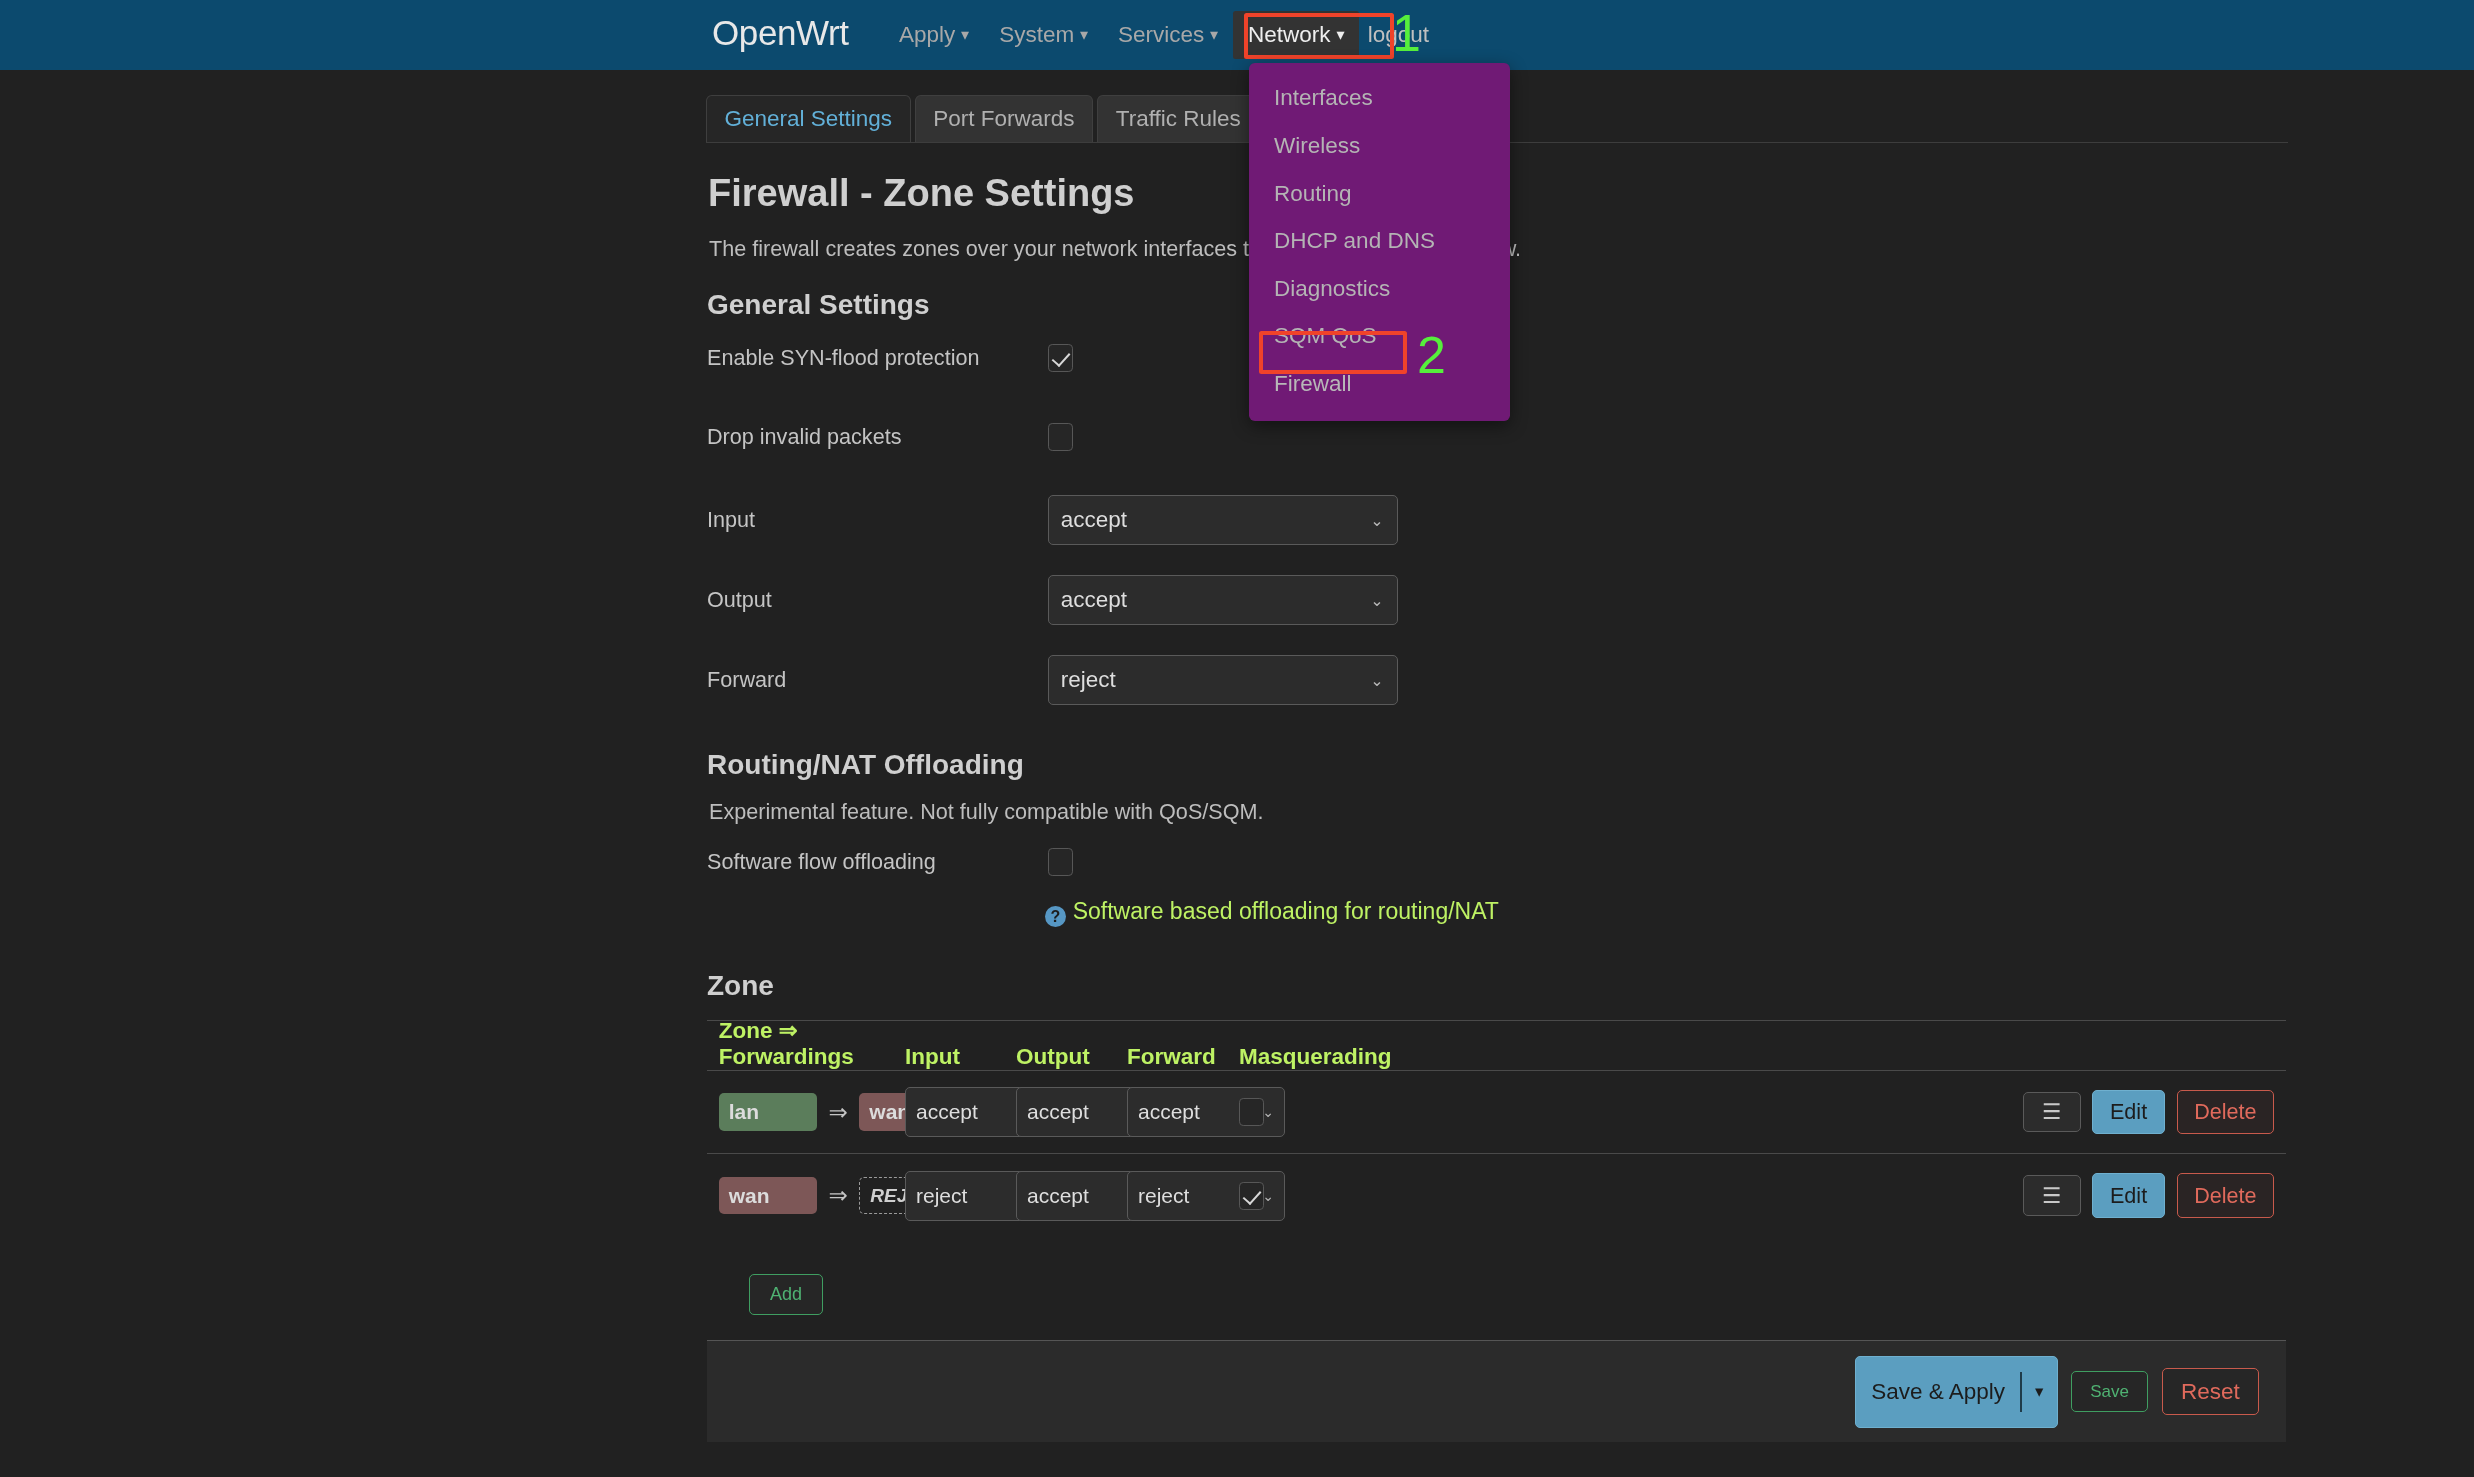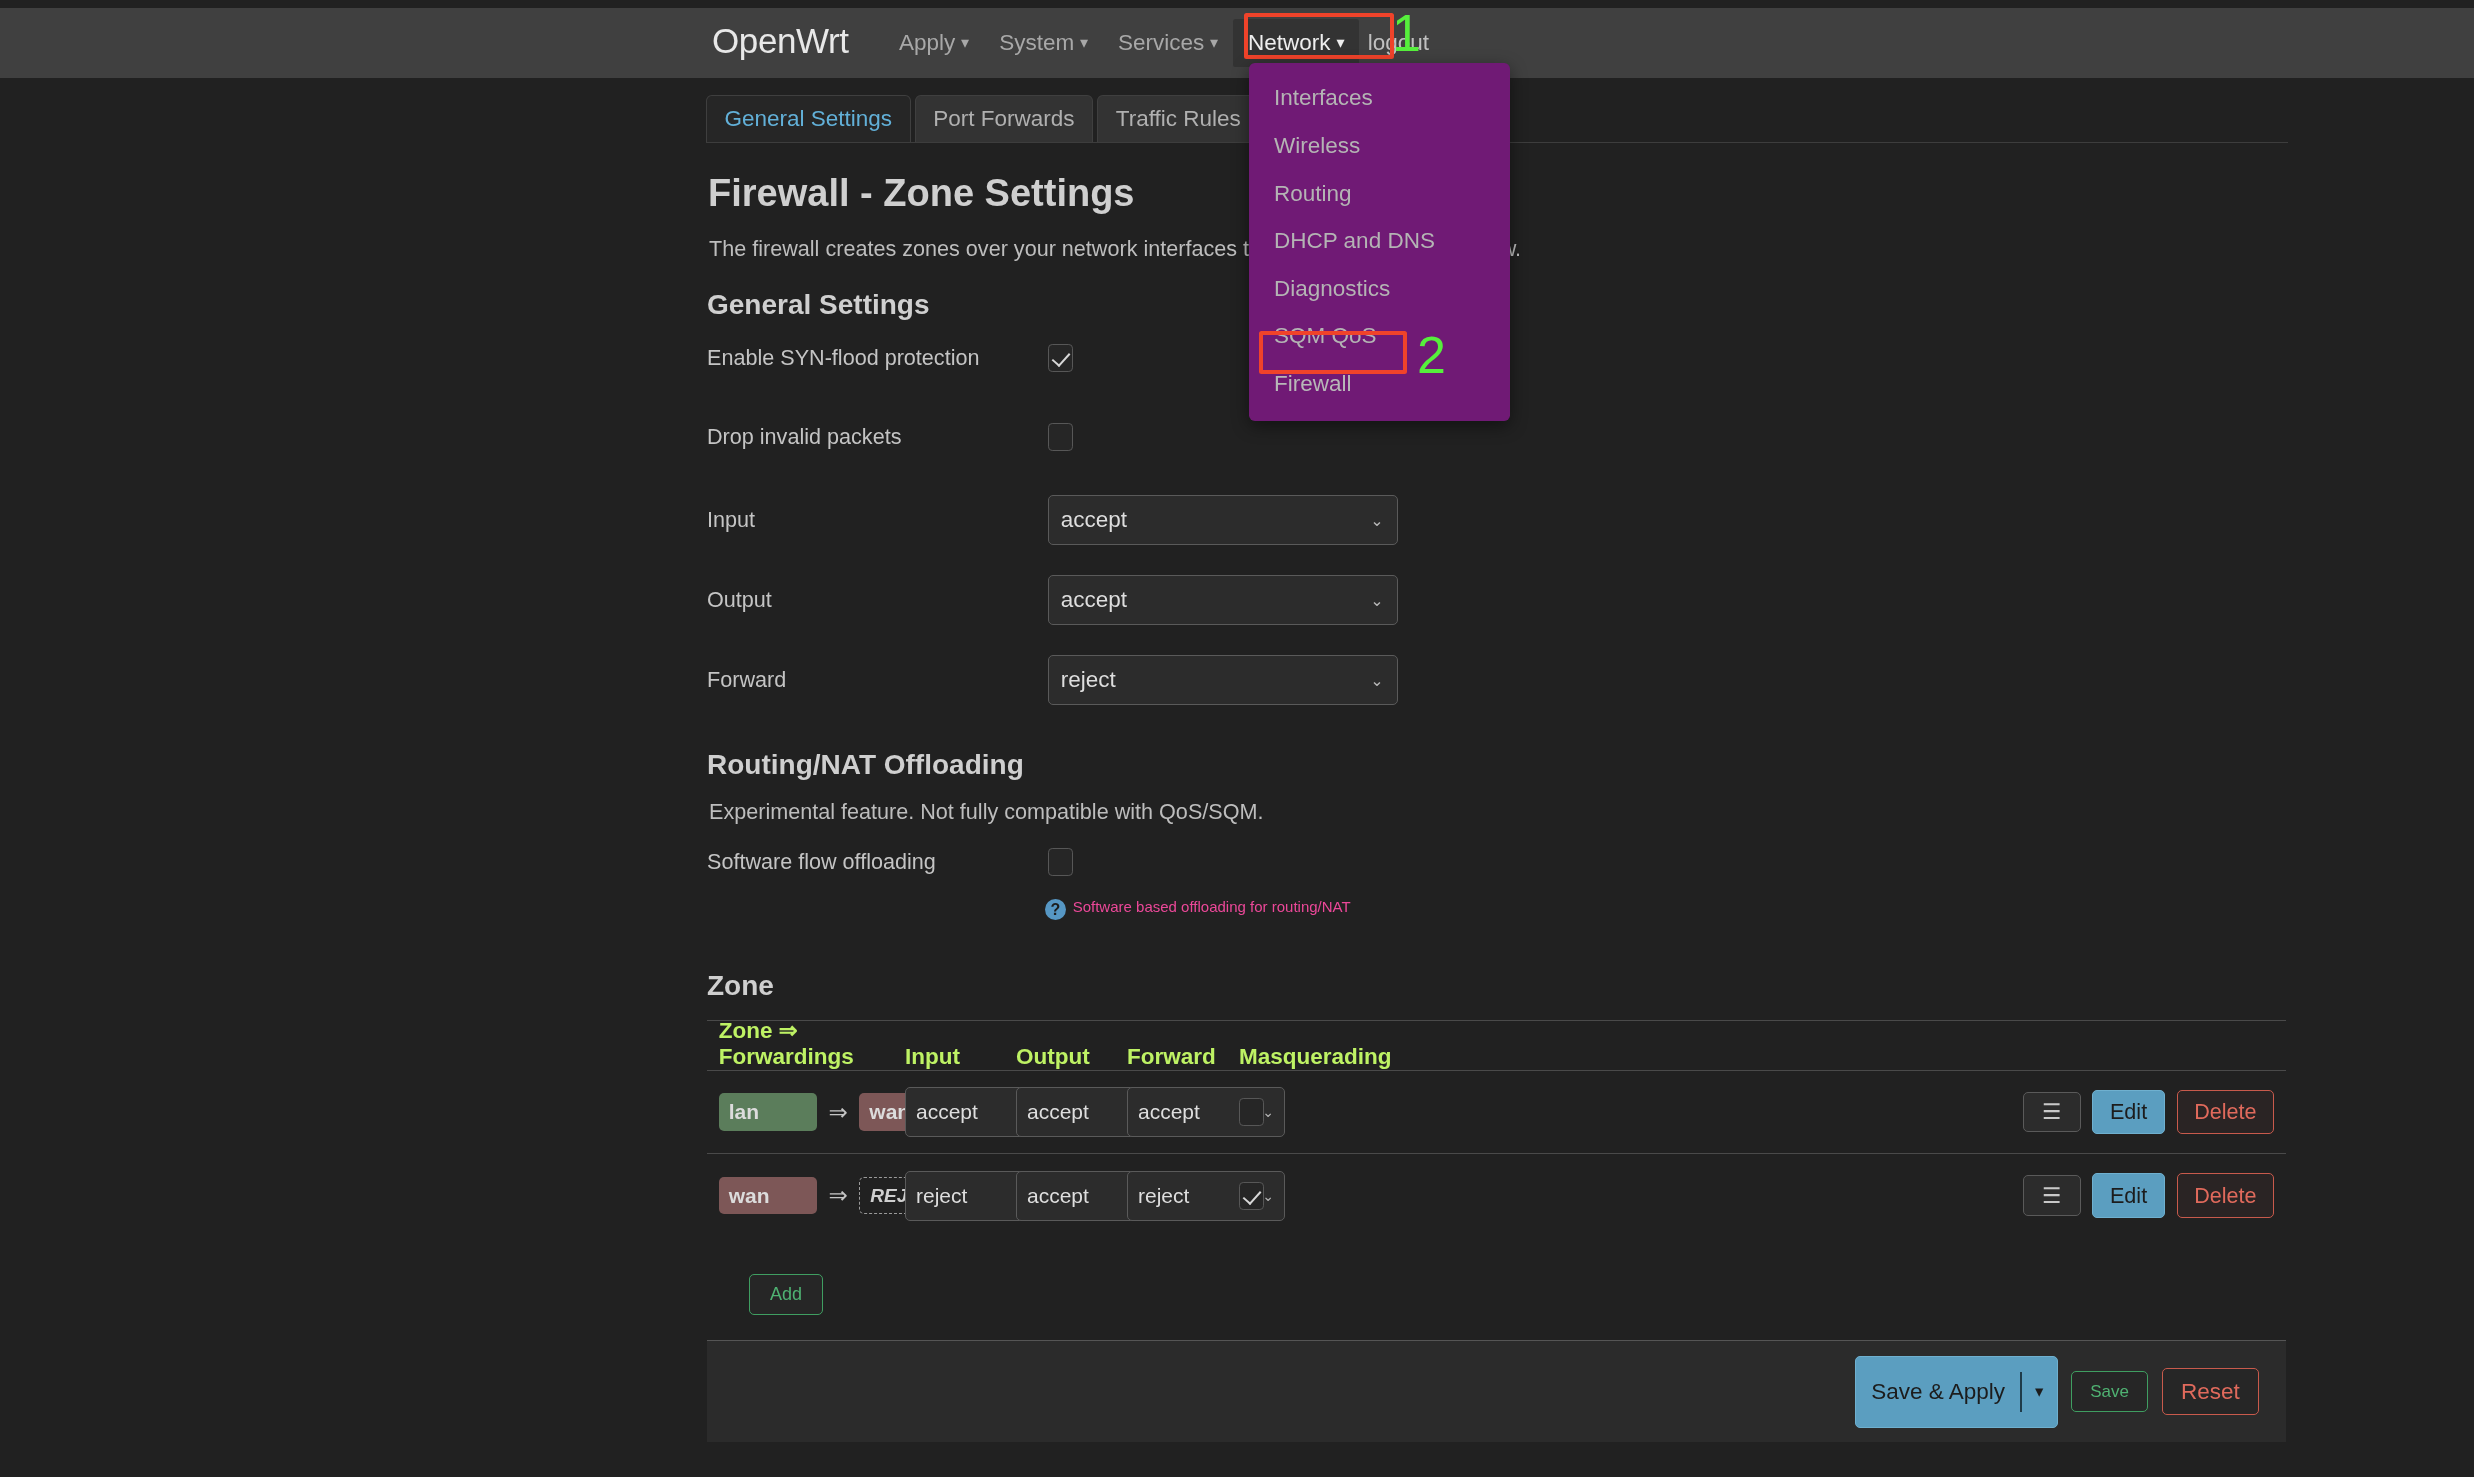--- a/index.html
+++ b/index.html
@@ -12,24 +12,23 @@
     color: #c8c8c8;
     overflow: hidden;
   }
 
   
   .topbar {
     position: absolute;
     top: 0; left: 0;
     width: 2475px;
     height: 70px;
-    background: #404040;
-    display: flex;
-    align-items: center;
-    margin-top: 8px;
+    background: #0c4a6e;
+    display: flex;
+    align-items: center;
   }
   .brand {
     position: absolute;
     left: 712px;
     top: 13.3px;
     font-size: 35px;
     color: #e8e8e8;
     letter-spacing: -0.4px;
     font-weight: 400;
   }
@@ -213,21 +212,21 @@
     border-radius: 50%;
     background: #5697c4;
     color: #1d1d1d;
     font-size: 16px;
     font-weight: bold;
     text-align: center;
     line-height: 21px;
     margin-right: 6.7px;
     vertical-align: -2.5px;
   }
-  .hinttext { font-size: 15px; color: #ec4899; text-align: center; }
+  .hinttext { font-size: 23px; color: #bef264; text-align: center; }
 
   
   .ztable {
     position: absolute;
     left: 707px; top: 1020px;
     width: 1579px;
   }
   .zhead {
     display: flex;
     align-items: flex-end;

